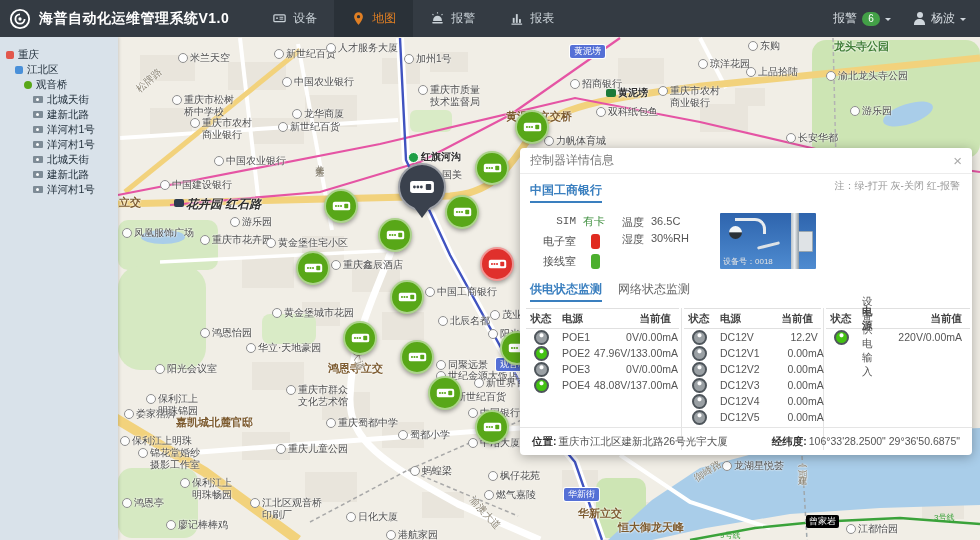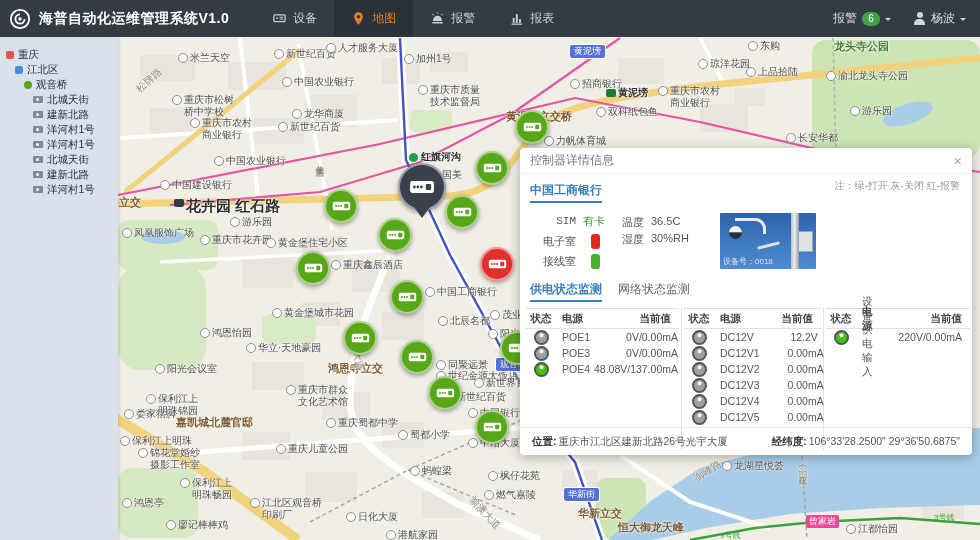--- a/index.html
+++ b/index.html
@@ -15,28 +15,28 @@
   .k-poi{color:#4c4c4c;font-size:10px;}
   .k-poi .licon{display:inline-block;width:8px;height:8px;border:1px solid #8f8f8f;border-radius:50%;
     background:#fdfdfd;margin-top:1px;flex:0 0 auto;}
   .k-area{color:#7c5a2e;font-weight:bold;font-size:11px;}
   .k-park{color:#44813a;font-weight:bold;font-size:11px;}
   .k-road{color:#8b8474;font-size:10px;}
   .k-roadv{color:#8b8474;font-size:9px;writing-mode:vertical-rl;letter-spacing:1px;}
   .k-line{color:#3aa23a;font-size:8px;text-shadow:none;}
   .k-stationblue{background:#5570d6;color:#fff;font-size:9px;padding:1px 4px;border-radius:2px;
     text-shadow:none;box-shadow:0 0 0 1px #fff;}
-  .k-stationg2{background:#ec4899;color:#fff;font-size:9px;padding:1px 3px;border-radius:2px;text-shadow:none;}
+  .k-stationg2{background:#000000;color:#fff;font-size:9px;padding:1px 3px;border-radius:2px;text-shadow:none;}
   .k-station{color:#2e2e2e;font-size:10px;font-weight:bold;}
   .k-station .licon{display:inline-block;width:9px;height:9px;border-radius:50%;background:#1f9e45;
     border:1px solid #fff;margin-top:1px;flex:0 0 auto;}
   .k-stationg .licon{display:inline-block;width:10px;height:8px;border-radius:2px;background:#1c7a38;
     margin-top:2px;flex:0 0 auto;}
   .k-stationg{color:#2e2e2e;font-size:10px;font-weight:bold;}
-  .k-stationd{color:#2e2e2e;font-size:15px;font-weight:bold;}
+  .k-stationd{color:#2e2e2e;font-size:12px;font-weight:bold;font-style:italic;}
   .k-stationd .licon{display:inline-block;width:10px;height:8px;border-radius:2px;background:#2e3b4e;
     margin-top:2px;flex:0 0 auto;}
 
   
   .marker{position:absolute;z-index:3;border-radius:50%;display:flex;align-items:center;justify-content:center;
     box-shadow:0 2px 4px rgba(0,0,0,.35);border:2px solid rgba(255,255,255,.5);box-sizing:border-box;cursor:pointer;}
   .m-green{width:34px;height:34px;background:var(--marker-green,#58a718);}
   .m-red{width:34px;height:34px;background:var(--marker-red,#e0302c);}
   .m-selected{width:48px;height:48px;background:var(--marker-selected,#3a414d);z-index:4;}
   .m-selected::after{content:"";position:absolute;bottom:-9px;left:50%;transform:translateX(-50%);
@@ -839,20 +839,27 @@
         <div class="tbody">
             <div class="trow">
     <span class="c-dot">
                 <span class="dot d-gray"></span>
               </span>
     <span class="c-name">POE1</span>
     <span class="c-val">0V/0.00mA</span>
   </div>
             <div class="trow">
     <span class="c-dot">
+                <span class="dot d-green"></span>
+              </span>
+    <span class="c-name">POE2</span>
+    <span class="c-val">47.96V/133.00mA</span>
+  </div>
+            <div class="trow">
+    <span class="c-dot">
                 <span class="dot d-gray"></span>
               </span>
     <span class="c-name">POE3</span>
     <span class="c-val">0V/0.00mA</span>
   </div>
             <div class="trow">
     <span class="c-dot">
                 <span class="dot d-green"></span>
               </span>
     <span class="c-name">POE4</span>

